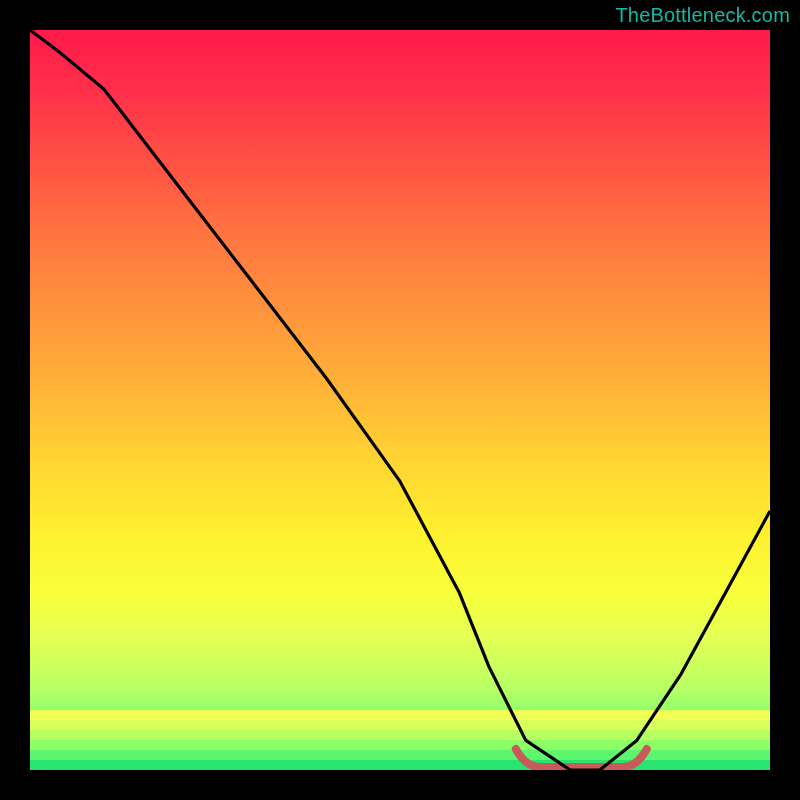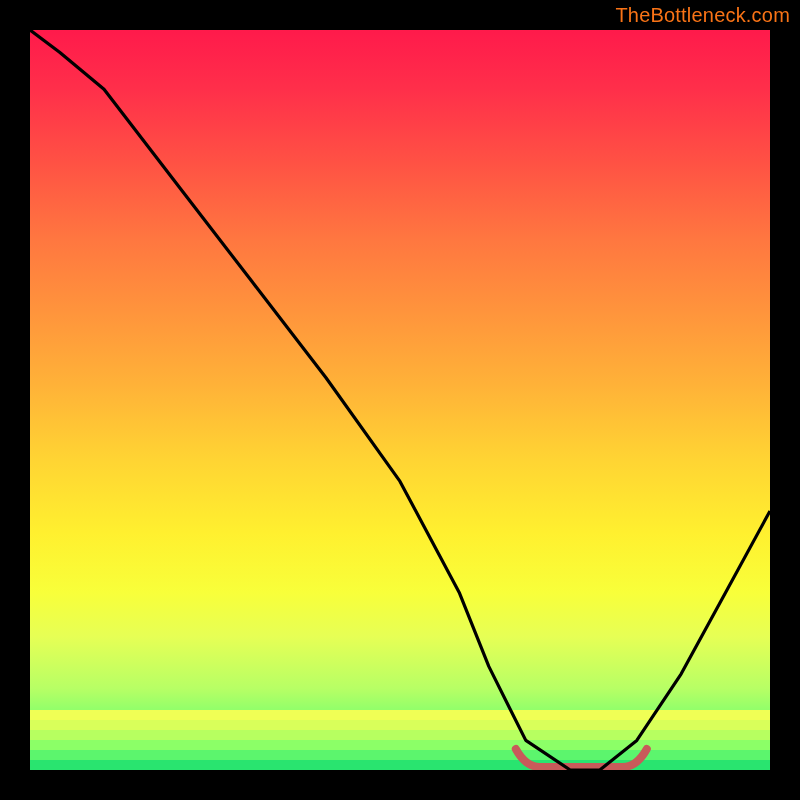--- a/index.html
+++ b/index.html
@@ -8,21 +8,21 @@
     height: 800px;
     background: #000;
     font-family: Arial, Helvetica, sans-serif;
     position: relative;
     overflow: hidden;
   }
   .watermark {
     position: absolute;
     top: 4px;
     right: 10px;
-    color: #f97316;
+    color: #14b8a6;
     font-size: 20px;
     font-weight: 400;
     z-index: 5;
     letter-spacing: 0.2px;
   }
   .plot-area {
     position: absolute;
     left: 30px;
     top: 30px;
     width: 740px;

